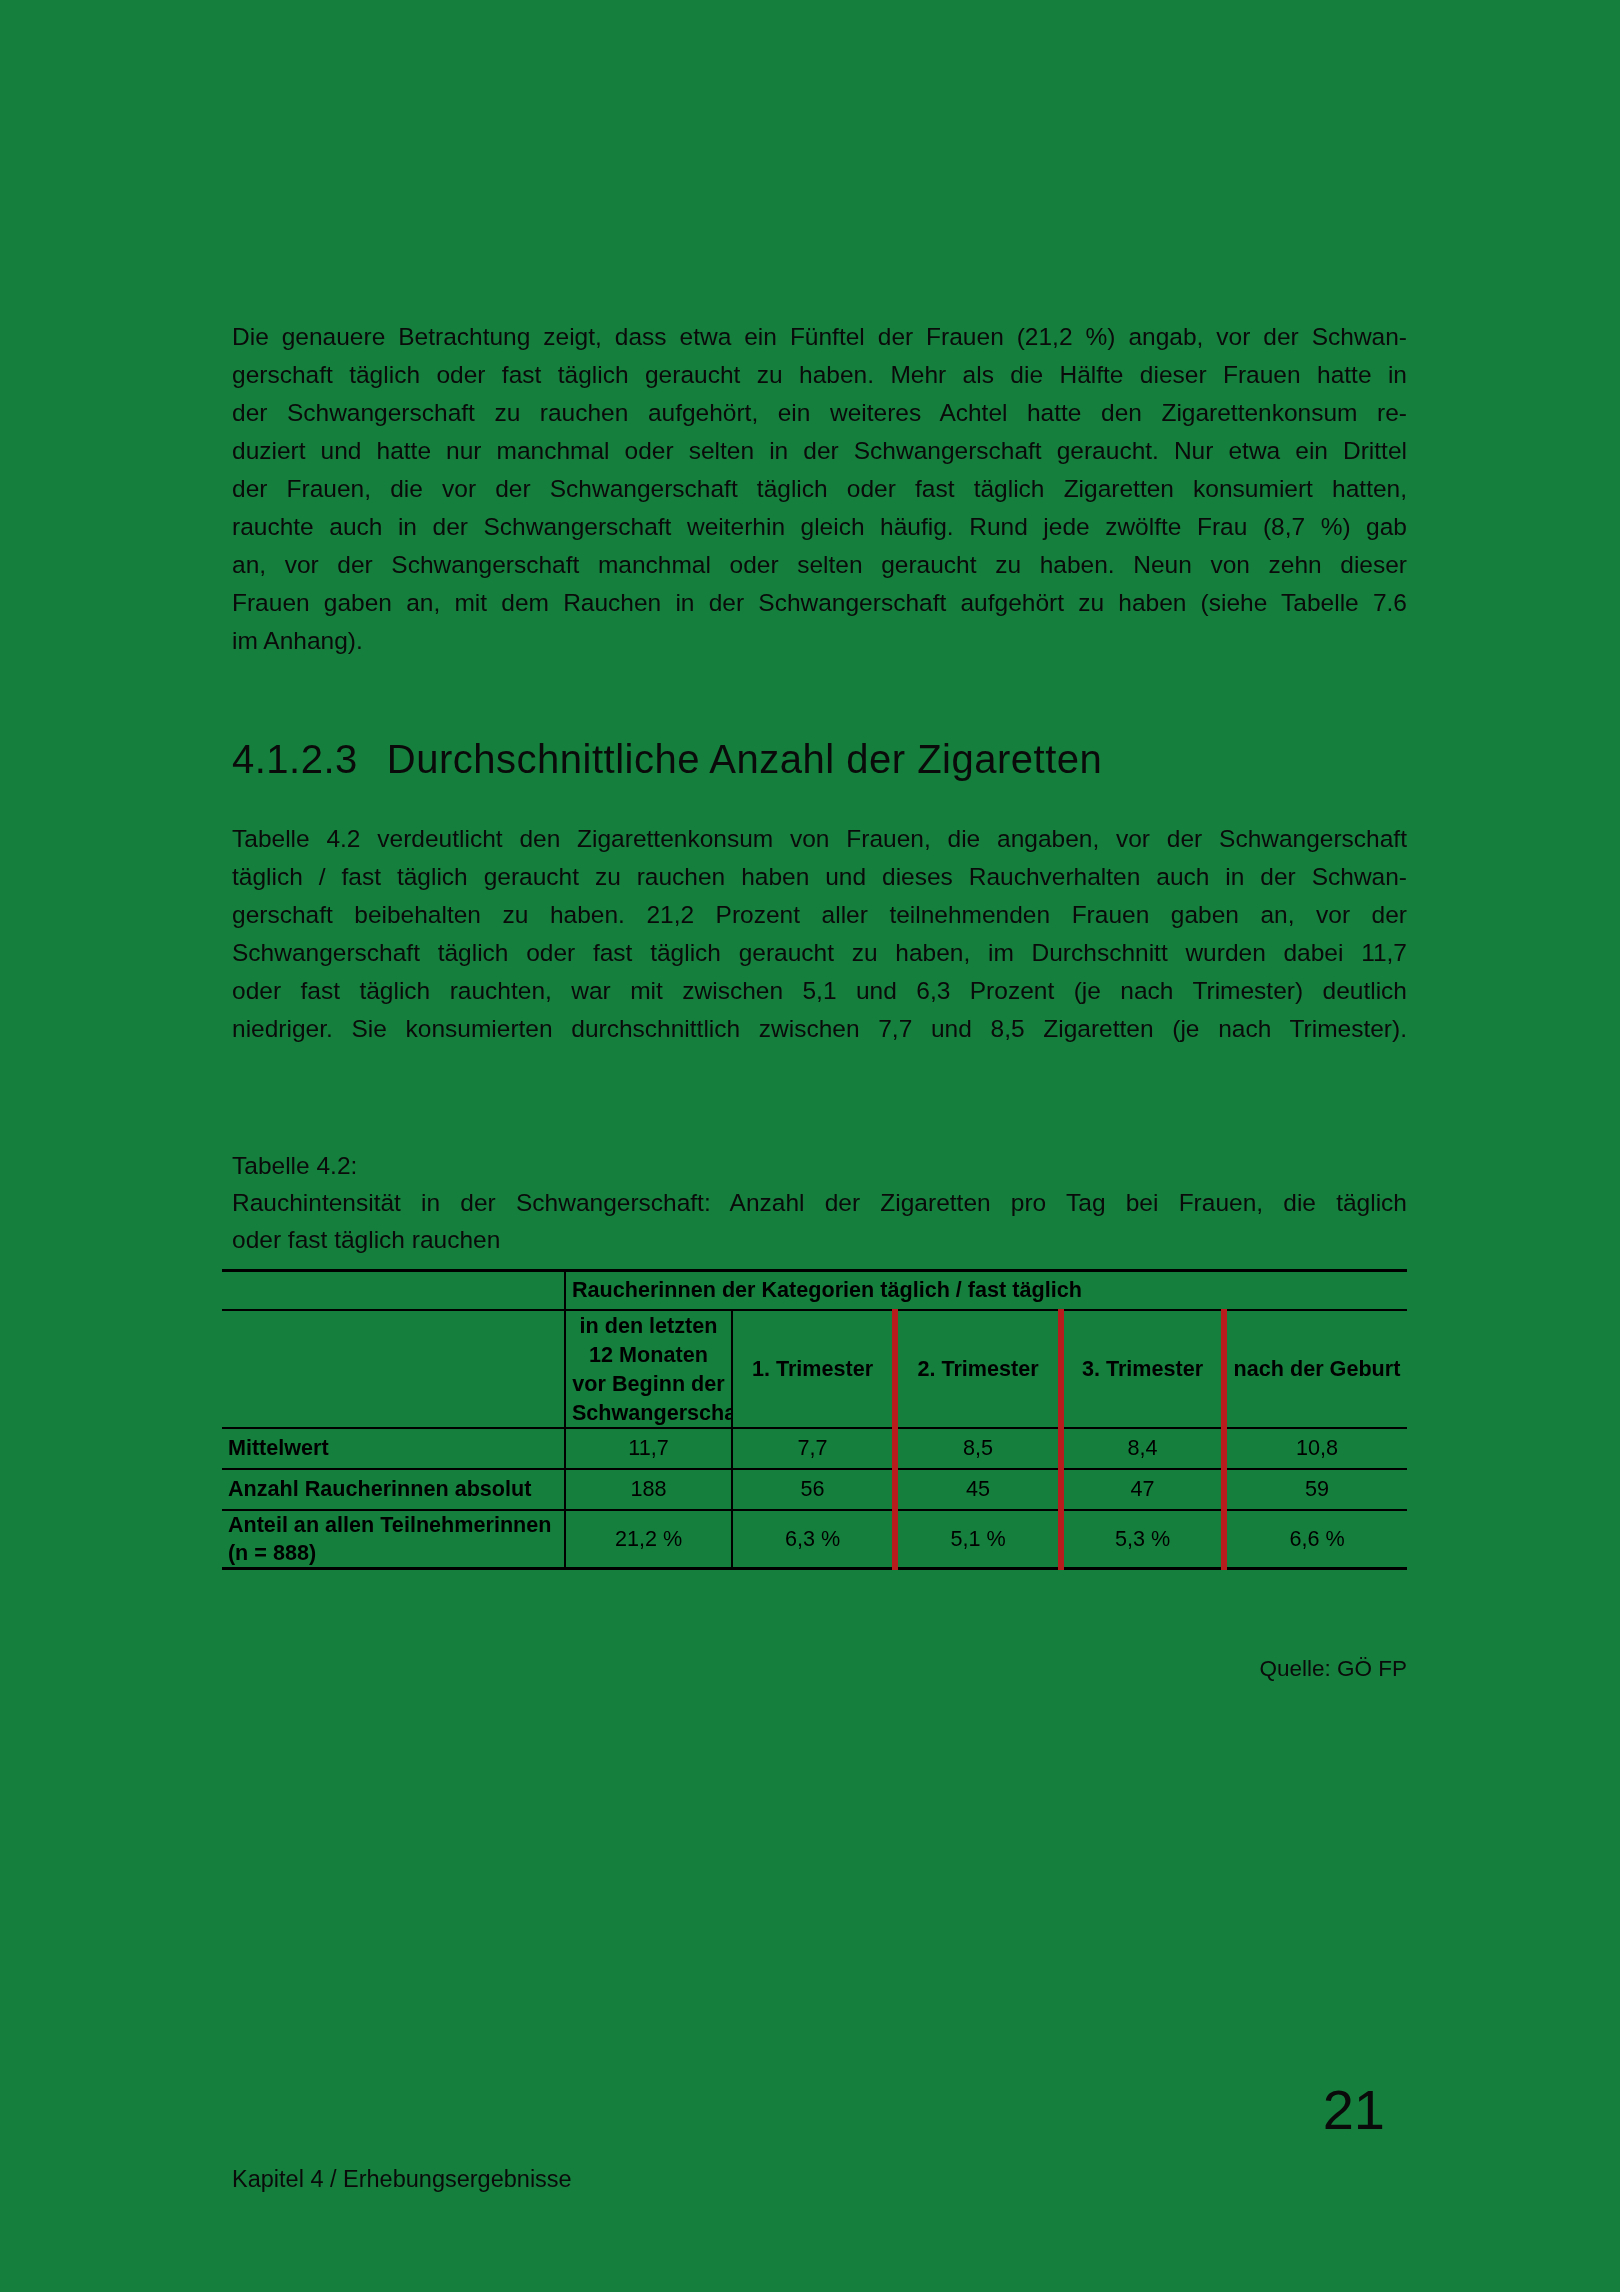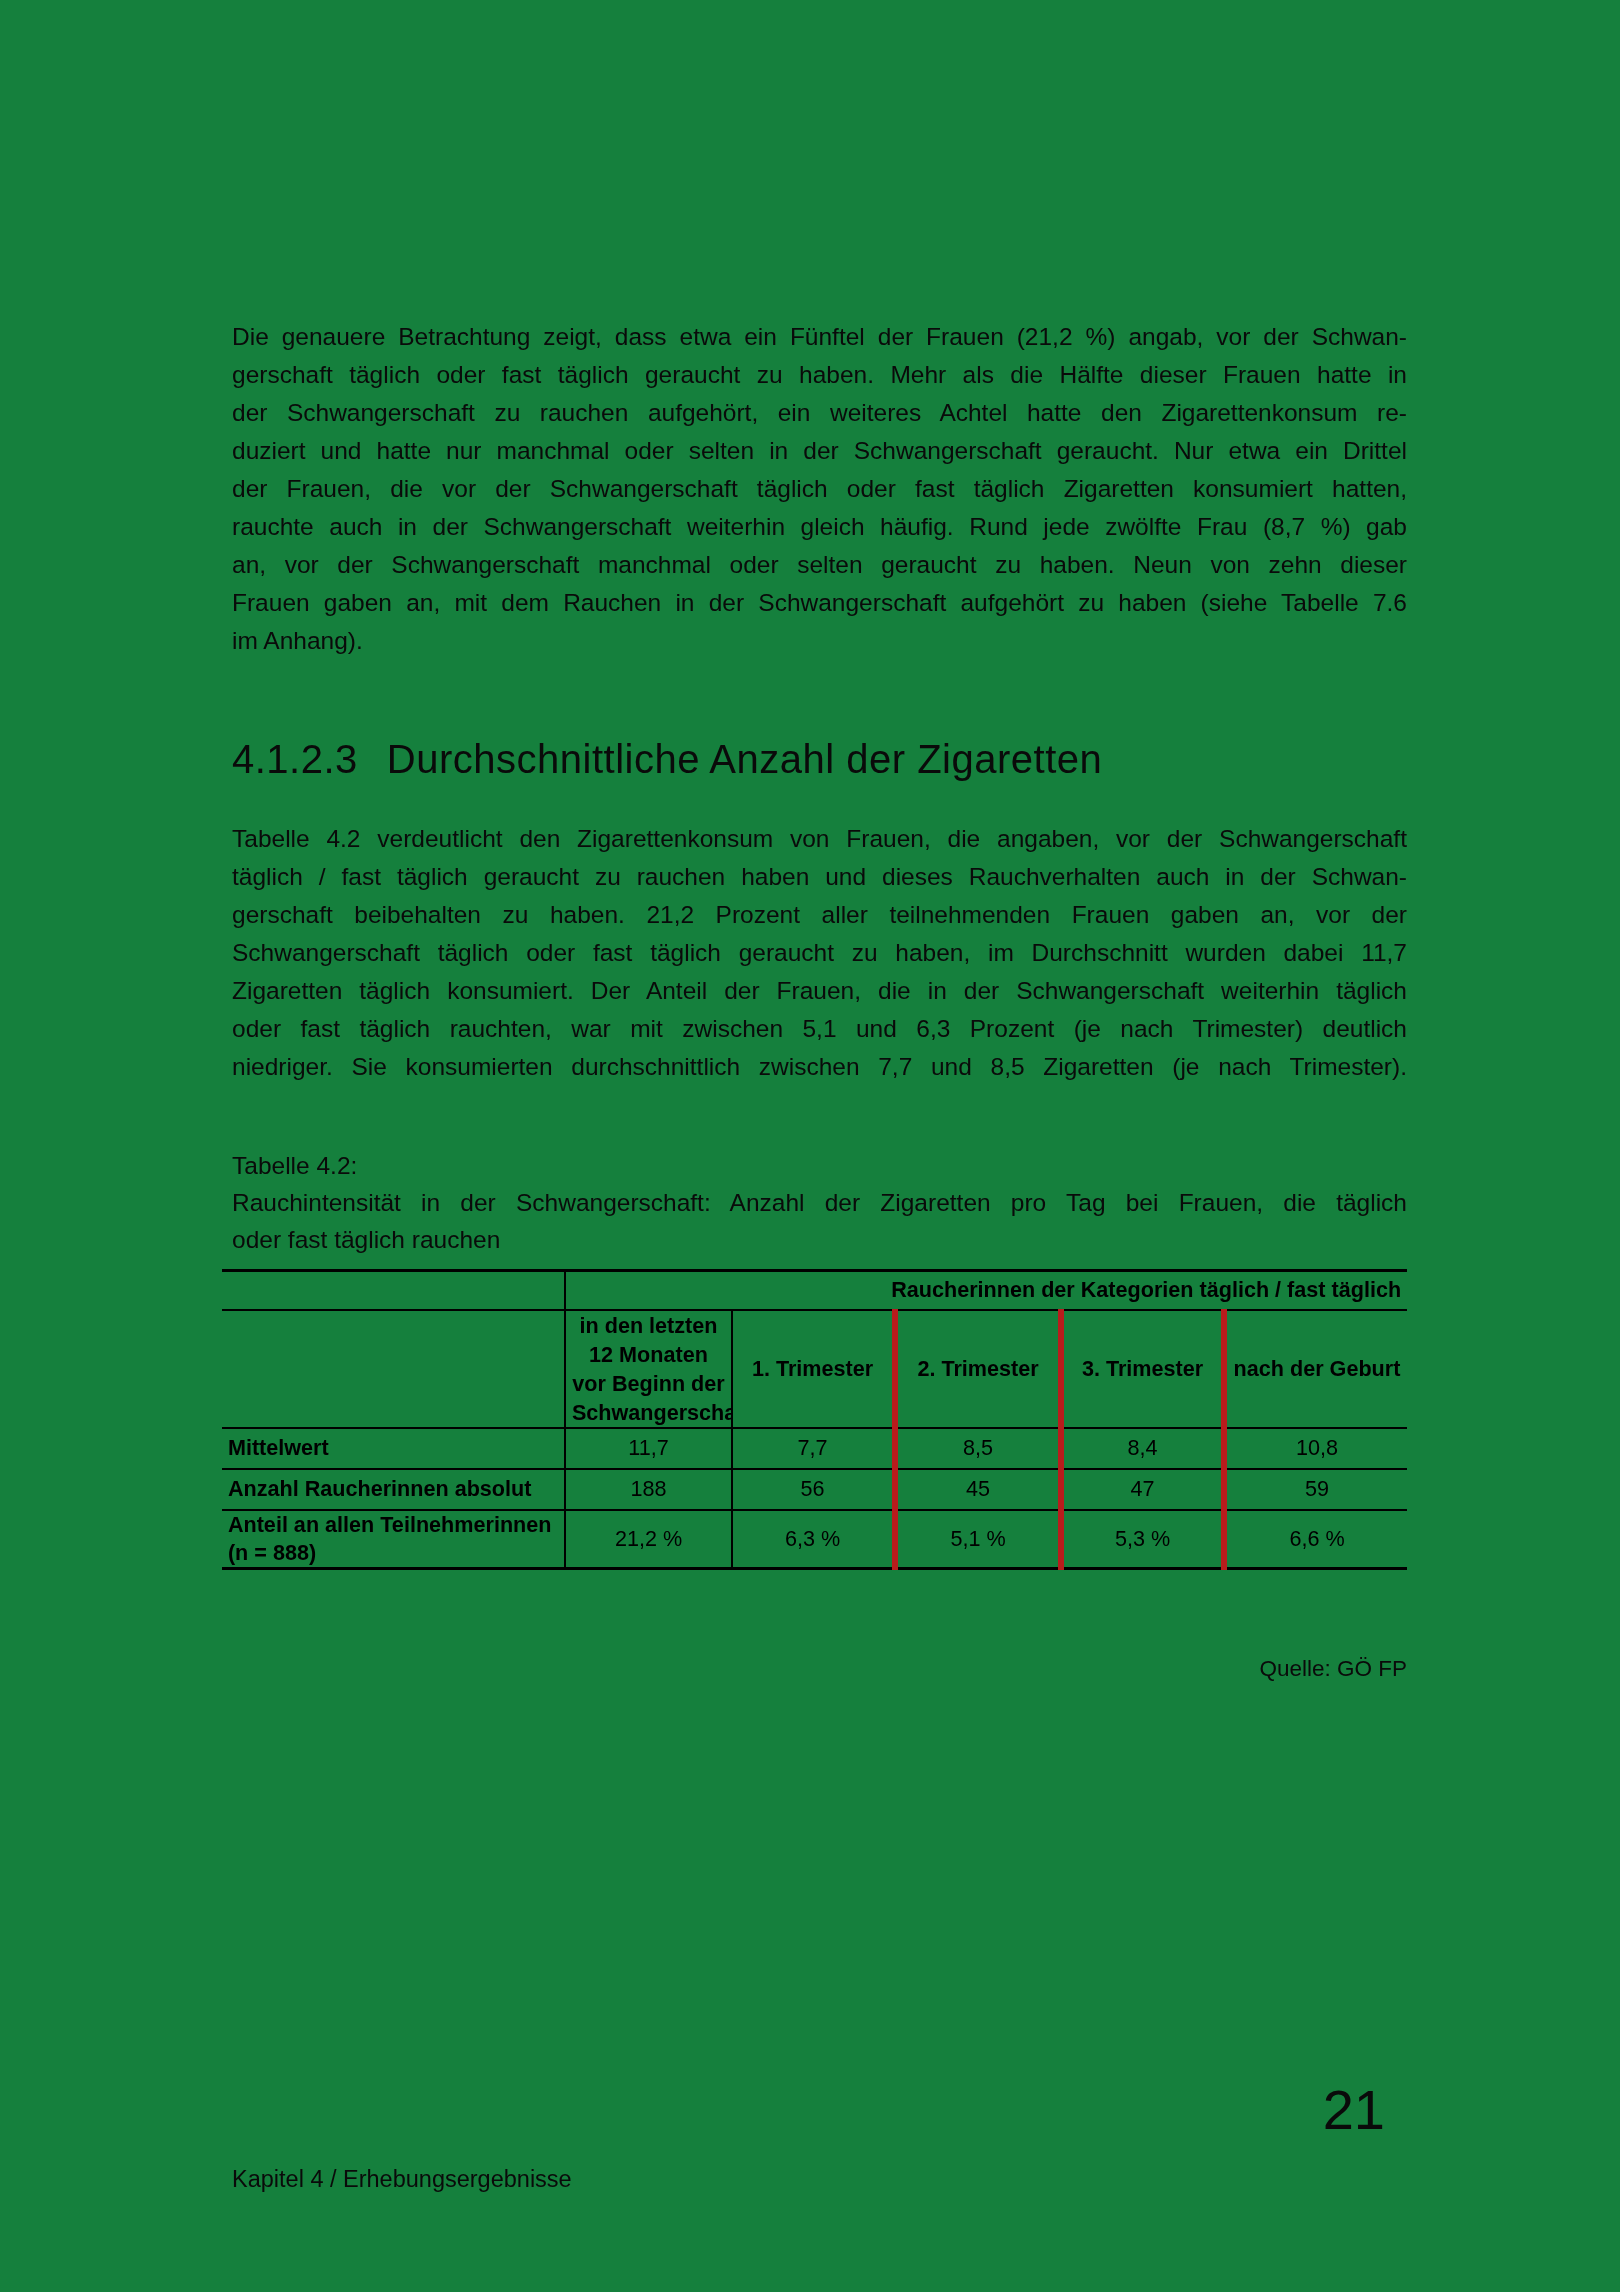--- a/index.html
+++ b/index.html
@@ -32,21 +32,21 @@
   table.data td,table.data th{padding:0 5.9px;vertical-align:middle;overflow:hidden;}
   col.c0{width:343px;}col.c1{width:167px;}col.c2{width:163px;}
   col.c3{width:166px;}col.c4{width:163px;}col.c5{width:183px;}
   tr.span-row{height:39px;}
   tr.head-row{height:112px;}
   tr.r-mean{height:41px;}
   tr.r-abs{height:41px;}
   tr.r-share{height:50px;}
   tr.span-row,tr.head-row,tr.r-mean,tr.r-abs{border-bottom:2px solid #000;}
   td.stub{border-right:2px solid #000;}
-  td.span-head{font-weight:700;text-align:right;}
+  td.span-head{font-weight:700;text-align:left;}
   th.colh{font-weight:700;text-align:center;line-height:29px;white-space:pre-line;}
   th.colh.dbl,td.val.dbl{border-left:2.9px double #000;}
   th.colh.sep,td.val.sep{border-left:6px solid #b91c1c;}
   td.rowlabel{font-weight:700;text-align:left;padding-left:9.8px;line-height:28px;white-space:pre-line;}
   td.val{text-align:center;font-weight:400;}
   .source{position:absolute;left:232px;top:1608px;width:1175px;text-align:right;font-size:22.5px;margin-top:48px;}
   .footer-chapter{position:absolute;left:232px;top:2166px;font-size:23.5px;}
   .page-number{position:absolute;left:232px;top:2082px;width:1153px;text-align:right;
     font-size:56px;font-weight:400;line-height:1;}
 </style>
@@ -69,21 +69,20 @@
 
   <div class="heading">
     <span class="hnum">4.1.2.3</span><span>Durchschnittliche Anzahl der Zigaretten</span>
   </div>
 
   <div class="para" style="top:820px">
     <div class="jline">Tabelle 4.2 verdeutlicht den Zigarettenkonsum von Frauen, die angaben, vor der Schwangerschaft</div>
     <div class="jline">täglich / fast täglich geraucht zu rauchen haben und dieses Rauchverhalten auch in der Schwan-</div>
     <div class="jline">gerschaft beibehalten zu haben. 21,2 Prozent aller teilnehmenden Frauen gaben an, vor der</div>
     <div class="jline">Schwangerschaft täglich oder fast täglich geraucht zu haben, im Durchschnitt wurden dabei 11,7</div>
-    <div class="jline">Zigaretten täglich konsumiert. Der Anteil der Frauen, die in der Schwangerschaft weiterhin täglich</div>
     <div class="jline">oder fast täglich rauchten, war mit zwischen 5,1 und 6,3 Prozent (je nach Trimester) deutlich</div>
     <div class="jline">niedriger. Sie konsumierten durchschnittlich zwischen 7,7 und 8,5 Zigaretten (je nach Trimester).</div>
   </div>
 
   <div class="caption">
     <div>Tabelle 4.2:</div>
     <div class="jline">Rauchintensität in der Schwangerschaft: Anzahl der Zigaretten pro Tag bei Frauen, die täglich</div>
     <div class="jlast">oder fast täglich rauchen</div>
   </div>
 

